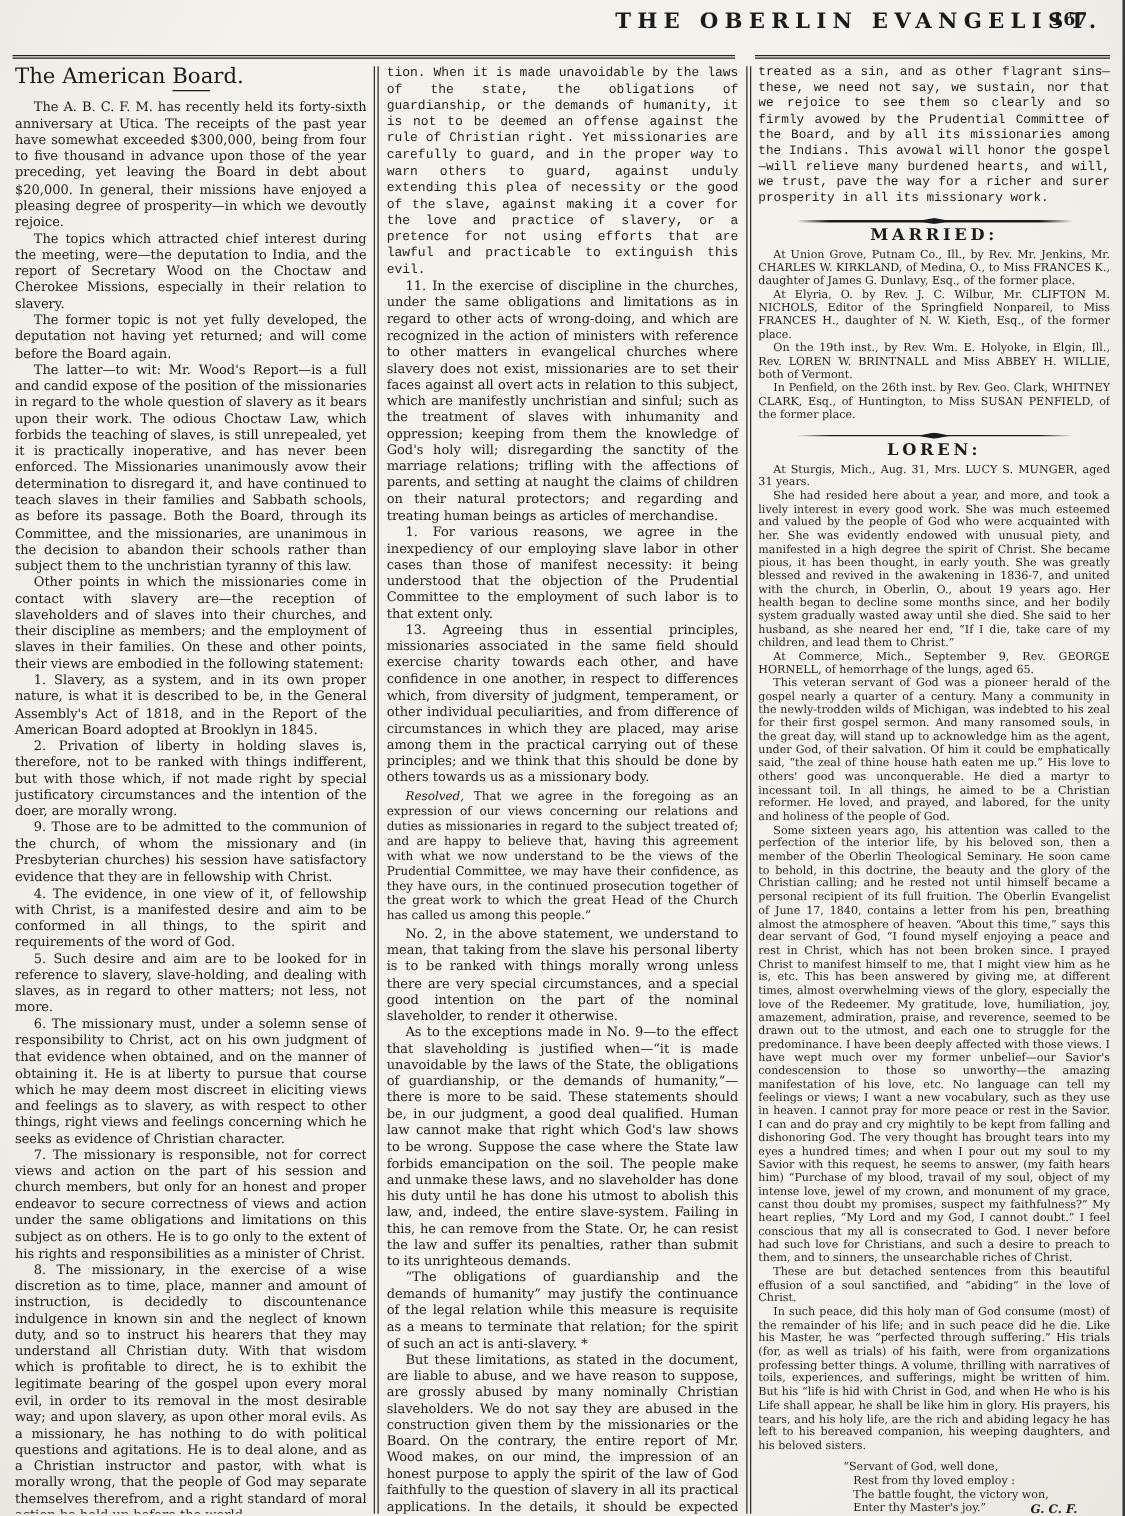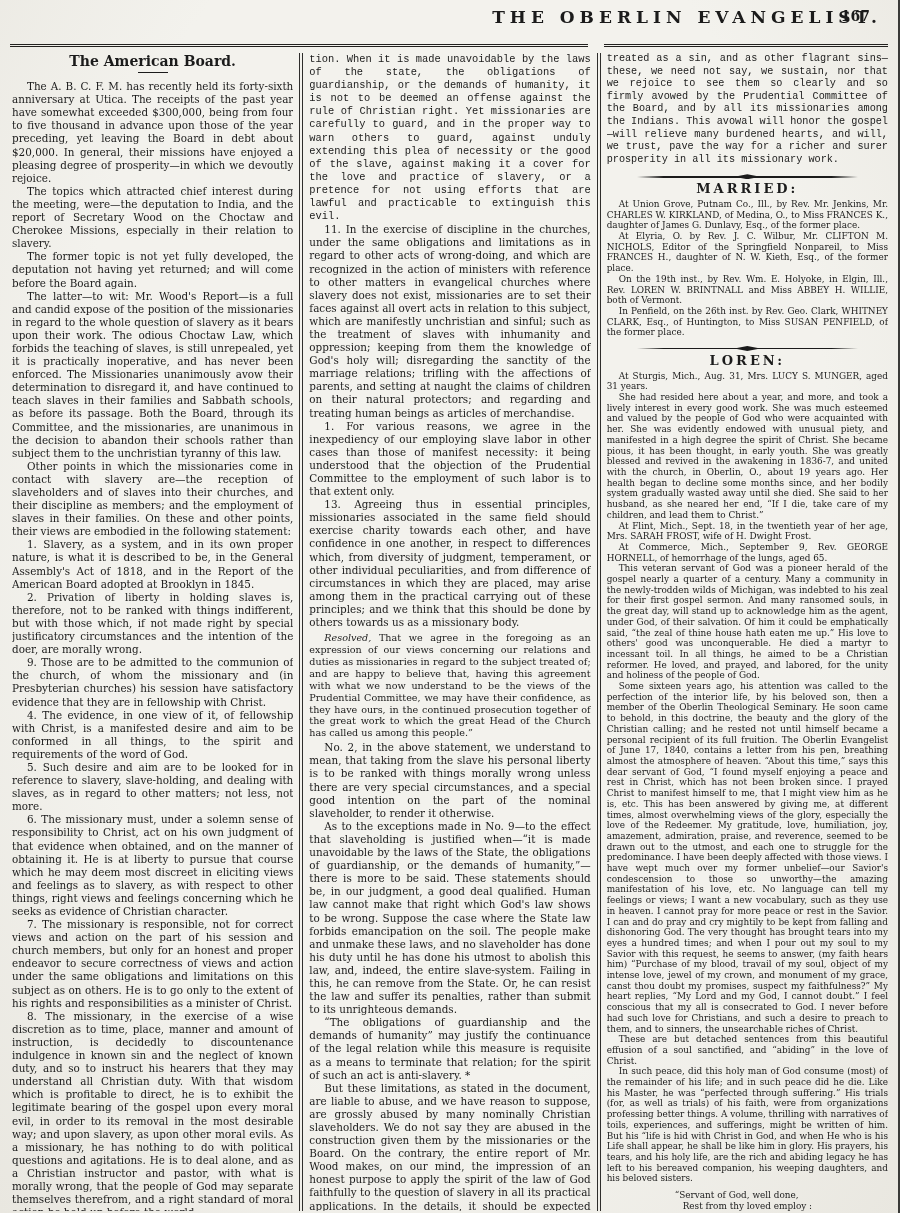--- a/index.html
+++ b/index.html
@@ -59,23 +59,22 @@
     border-left:1px solid #2e2d2b;
     border-right:1px solid #2e2d2b;
     margin:0 6px;
     align-self:stretch;
   }
   .para { margin:0; text-indent:15px; }
   .para.noindent { text-indent:0;font-family:Liberation Mono, monospace; }
   .para.resolved { font-size:9.6px; line-height:11.9px; margin-top:3px; margin-bottom:2px; }
   .article-heading {
     margin:2px 0 0 0;
-    text-align:center;
-    font-size:14px;
-    font-weight:bold;
+    font-size:17px;
+    font-weight:normal;
     text-indent:0;
   }
   .heading-dash {
     width:30px; border-top:1.5px solid #1b1b1b;
     margin:4px auto 7px auto;
   }
   .col3-intro { font-size:10.2px; line-height:12.6px; }
   .section-rule {
     position:relative;
     height:6px; margin:7px 30px 4px 30px;
@@ -185,21 +184,20 @@
           <p class="para">At Elyria, O. by Rev. J. C. Wilbur, Mr. CLIFTON M. NICHOLS, Editor of the Springfield Nonpareil, to Miss FRANCES H., daughter of N. W. Kieth, Esq., of the former place.</p>
           <p class="para">On the 19th inst., by Rev. Wm. E. Holyoke, in Elgin, Ill., Rev. LOREN W. BRINTNALL and Miss ABBEY H. WILLIE, both of Vermont.</p>
           <p class="para">In Penfield, on the 26th inst. by Rev. Geo. Clark, WHITNEY CLARK, Esq., of Huntington, to Miss SUSAN PENFIELD, of the former place.</p>
         </div>
 
       <div class="section-rule"></div>
       <h3 class="section-heading">LOREN:</h3>
       <div class="notices">
           <p class="para">At Sturgis, Mich., Aug. 31, Mrs. LUCY S. MUNGER, aged 31 years.</p>
           <p class="para">She had resided here about a year, and more, and took a lively interest in every good work.  She was much esteemed and valued by the people of God who were acquainted with her.  She was evidently endowed with unusual piety, and manifested in a high degree the spirit of Christ.  She became pious, it has been thought, in early youth.  She was greatly blessed and revived in the awakening in 1836-7, and united with the church, in Oberlin, O., about 19 years ago.  Her health began to decline some months since, and her bodily system gradually wasted away until she died.  She said to her husband, as she neared her end, “If I die, take care of my children, and lead them to Christ.”</p>
-          <p class="para">At Flint, Mich., Sept. 18, in the twentieth year of her age, Mrs. SARAH FROST, wife of H. Dwight Frost.</p>
           <p class="para">At Commerce, Mich., September 9, Rev. GEORGE HORNELL, of hemorrhage of the lungs, aged 65.</p>
           <p class="para">This veteran servant of God was a pioneer herald of the gospel nearly a quarter of a century.  Many a community in the newly-trodden wilds of Michigan, was indebted to his zeal for their first gospel sermon.  And many ransomed souls, in the great day, will stand up to acknowledge him as the agent, under God, of their salvation.  Of him it could be emphatically said, “the zeal of thine house hath eaten me up.”  His love to others' good was unconquerable.  He died a martyr to incessant toil.  In all things, he aimed to be a Christian reformer.  He loved, and prayed, and labored, for the unity and holiness of the people of God.</p>
           <p class="para">Some sixteen years ago, his attention was called to the perfection of the interior life, by his beloved son, then a member of the Oberlin Theological Seminary.  He soon came to behold, in this doctrine, the beauty and the glory of the Christian calling; and he rested not until himself became a personal recipient of its full fruition.  The Oberlin Evangelist of June 17, 1840, contains a letter from his pen, breathing almost the atmosphere of heaven.  “About this time,” says this dear servant of God, “I found myself enjoying a peace and rest in Christ, which has not been broken since.  I prayed Christ to manifest himself to me, that I might view him as he is, etc.  This has been answered by giving me, at different times, almost overwhelming views of the glory, especially the love of the Redeemer.  My gratitude, love, humiliation, joy, amazement, admiration, praise, and reverence, seemed to be drawn out to the utmost, and each one to struggle for the predominance.  I have been deeply affected with those views.  I have wept much over my former unbelief—our Savior's condescension to those so unworthy—the amazing manifestation of his love, etc.  No language can tell my feelings or views; I want a new vocabulary, such as they use in heaven.  I cannot pray for more peace or rest in the Savior.  I can and do pray and cry mightily to be kept from falling and dishonoring God.  The very thought has brought tears into my eyes a hundred times; and when I pour out my soul to my Savior with this request, he seems to answer, (my faith hears him) “Purchase of my blood, travail of my soul, object of my intense love, jewel of my crown, and monument of my grace, canst thou doubt my promises, suspect my faithfulness?”  My heart replies, “My Lord and my God, I cannot doubt.”  I feel conscious that my all is consecrated to God.  I never before had such love for Christians, and such a desire to preach to them, and to sinners, the unsearchable riches of Christ.</p>
           <p class="para">These are but detached sentences from this beautiful effusion of a soul sanctified, and “abiding” in the love of Christ.</p>
           <p class="para">In such peace, did this holy man of God consume (most) of the remainder of his life; and in such peace did he die. Like his Master, he was “perfected through suffering.”  His trials (for, as well as trials) of his faith, were from organizations professing better things.  A volume, thrilling with narratives of toils, experiences, and sufferings, might be written of him.  But his “life is hid with Christ in God, and when He who is his Life shall appear, he shall be like him in glory. His prayers, his tears, and his holy life, are the rich and abiding legacy he has left to his bereaved companion, his weeping daughters, and his beloved sisters.</p>
         </div>
 
       <div class="verse">
           <p class="para">“Servant of God, well done,</p>
           <p class="para v-indent">Rest from thy loved employ :</p>

